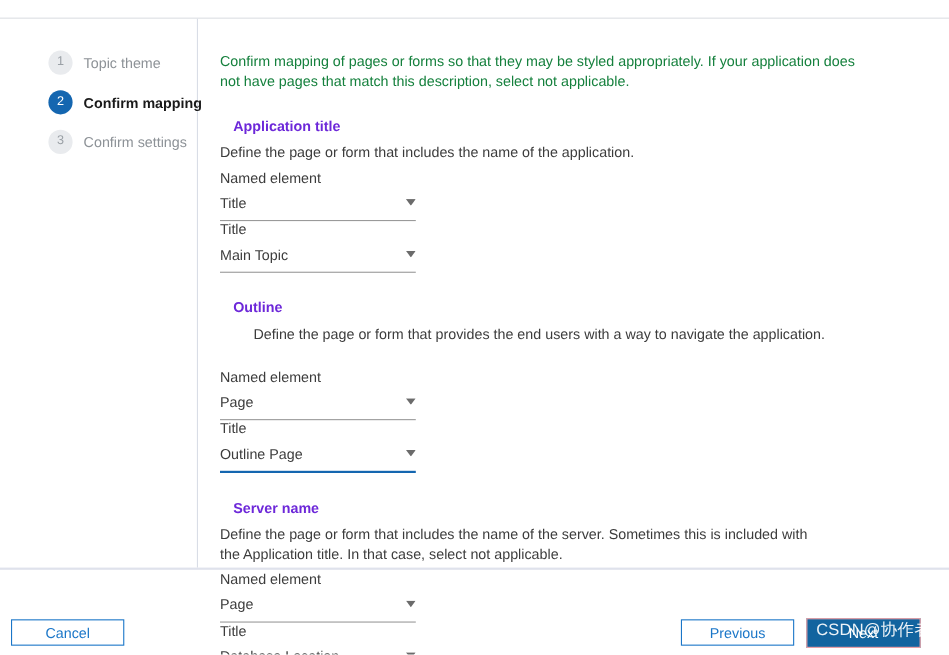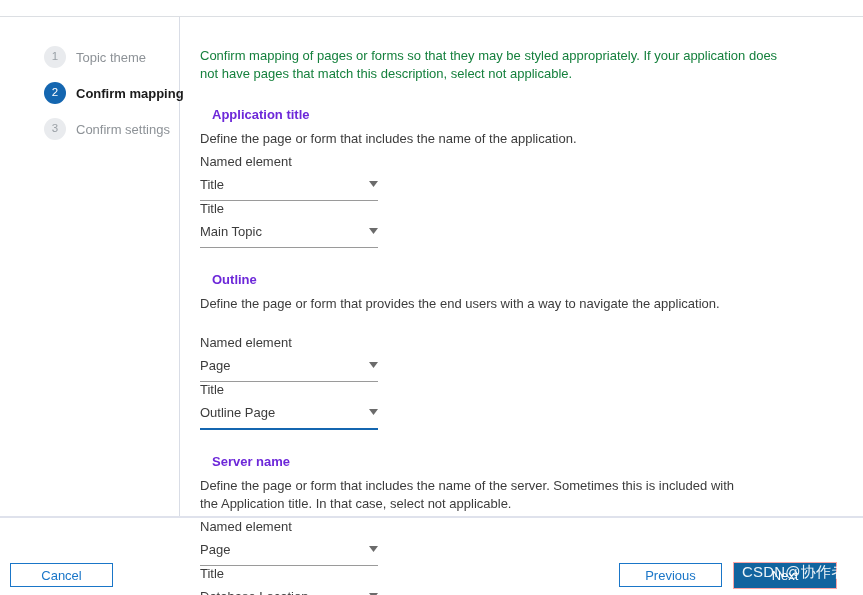--- a/index.html
+++ b/index.html
@@ -105,20 +105,21 @@
   }
   .section-desc {
     font-size: 13px;
     line-height: 18px;
     color: #3c3c3c;
     width: 550px;
     margin: 0 0 6px 0;
   }
   .section.outline .section-desc {
     margin-bottom: 22px;
+    text-align: right;
   }
   .fields {
     display: flex;
     flex-direction: column;
   }
   .field {
     width: 178px;
     margin-right: 89px;
   }
   .field:last-child {

